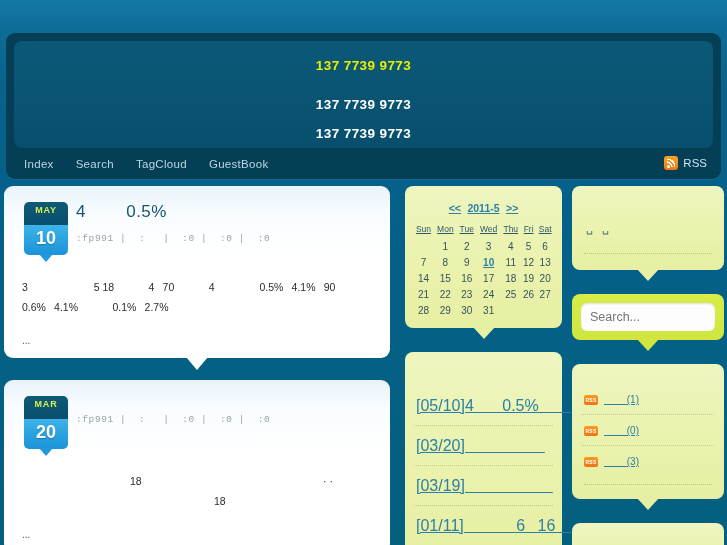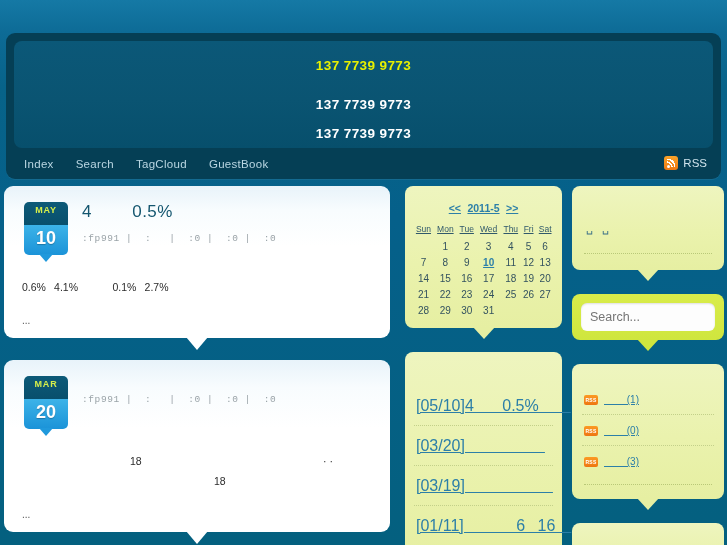--- a/index.html
+++ b/index.html
@@ -106,21 +106,21 @@
     padding: 3px 0 6px;
     border-radius: 0 0 5px 5px;
     text-shadow: 0 1px 1px rgba(0,0,0,.25);
   }
   .datebadge::after {
     content: ""; position: absolute; left: 50%; bottom: -7px; margin-left: -7px;
     border-left: 7px solid transparent;
     border-right: 7px solid transparent;
     border-top: 8px solid #2099dc;
   }
-  .post-headtext { margin-left: 14px; padding-top: 2px; }
+  .post-headtext { margin-left: 8px; padding-top: 2px; }
   .post-title {
     color: #14566f; font-size: 17px; text-decoration: none;
     display: block; letter-spacing: .5px; white-space: pre;
   }
   .post-meta {
     color: #9aa3a8; font-size: 9.5px; margin-top: 11px;
     letter-spacing: .6px; white-space: pre; font-family: Liberation Mono, monospace;
   }
   .post-body { margin: 22px 0 0 6px; color: #2b2b2b; font-size: 10.5px; line-height: 20px; }
   .post-body .line { white-space: pre; }
@@ -229,20 +229,21 @@
       <div class="datebadge">
         <div class="m">MAY</div>
         <div class="d">10</div>
       </div>
       <div class="post-headtext">
         <a class="post-title" href="#">4   0.5%</a>
         <div class="post-meta">:fp991 |  :   |  :0 |  :0 |  :0</div>
       </div>
     </div>
     <div class="post-body">
+      <div class="line">3       5 18    4  70    4     0.5%  4.1%  90</div>
       <div class="line">0.6%  4.1%    0.1%  2.7%</div>
     </div>
     <div class="post-more">...</div>
   </article>
 
   <article class="post" style="min-height:166px;">
     <div class="post-head">
       <div class="datebadge">
         <div class="m">MAR</div>
         <div class="d">20</div>

